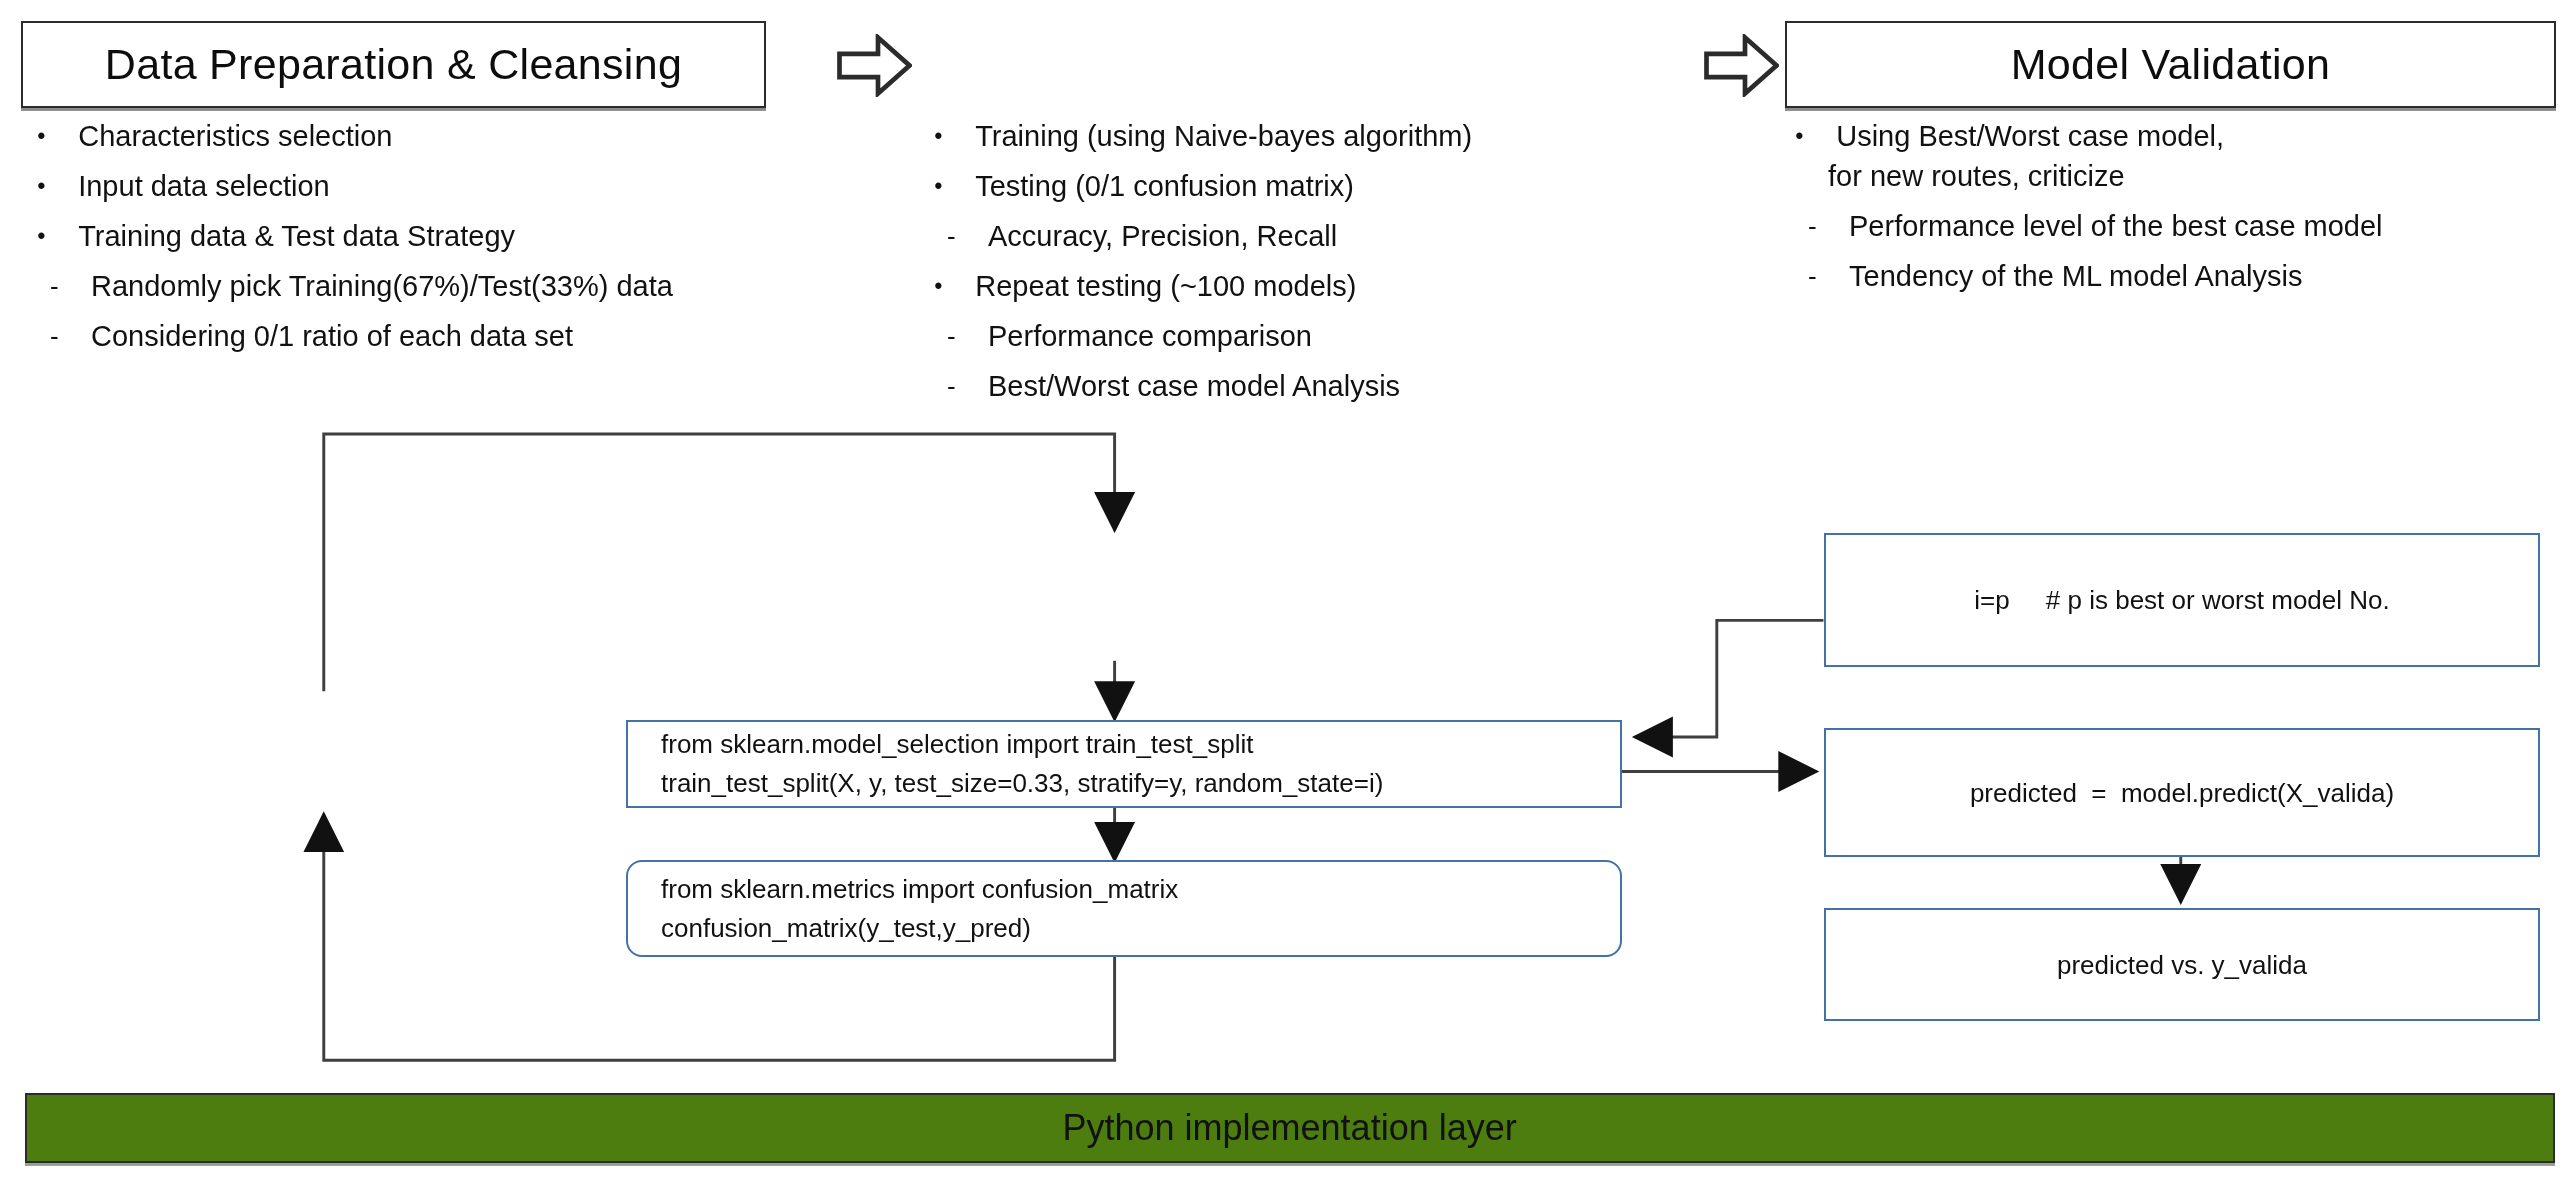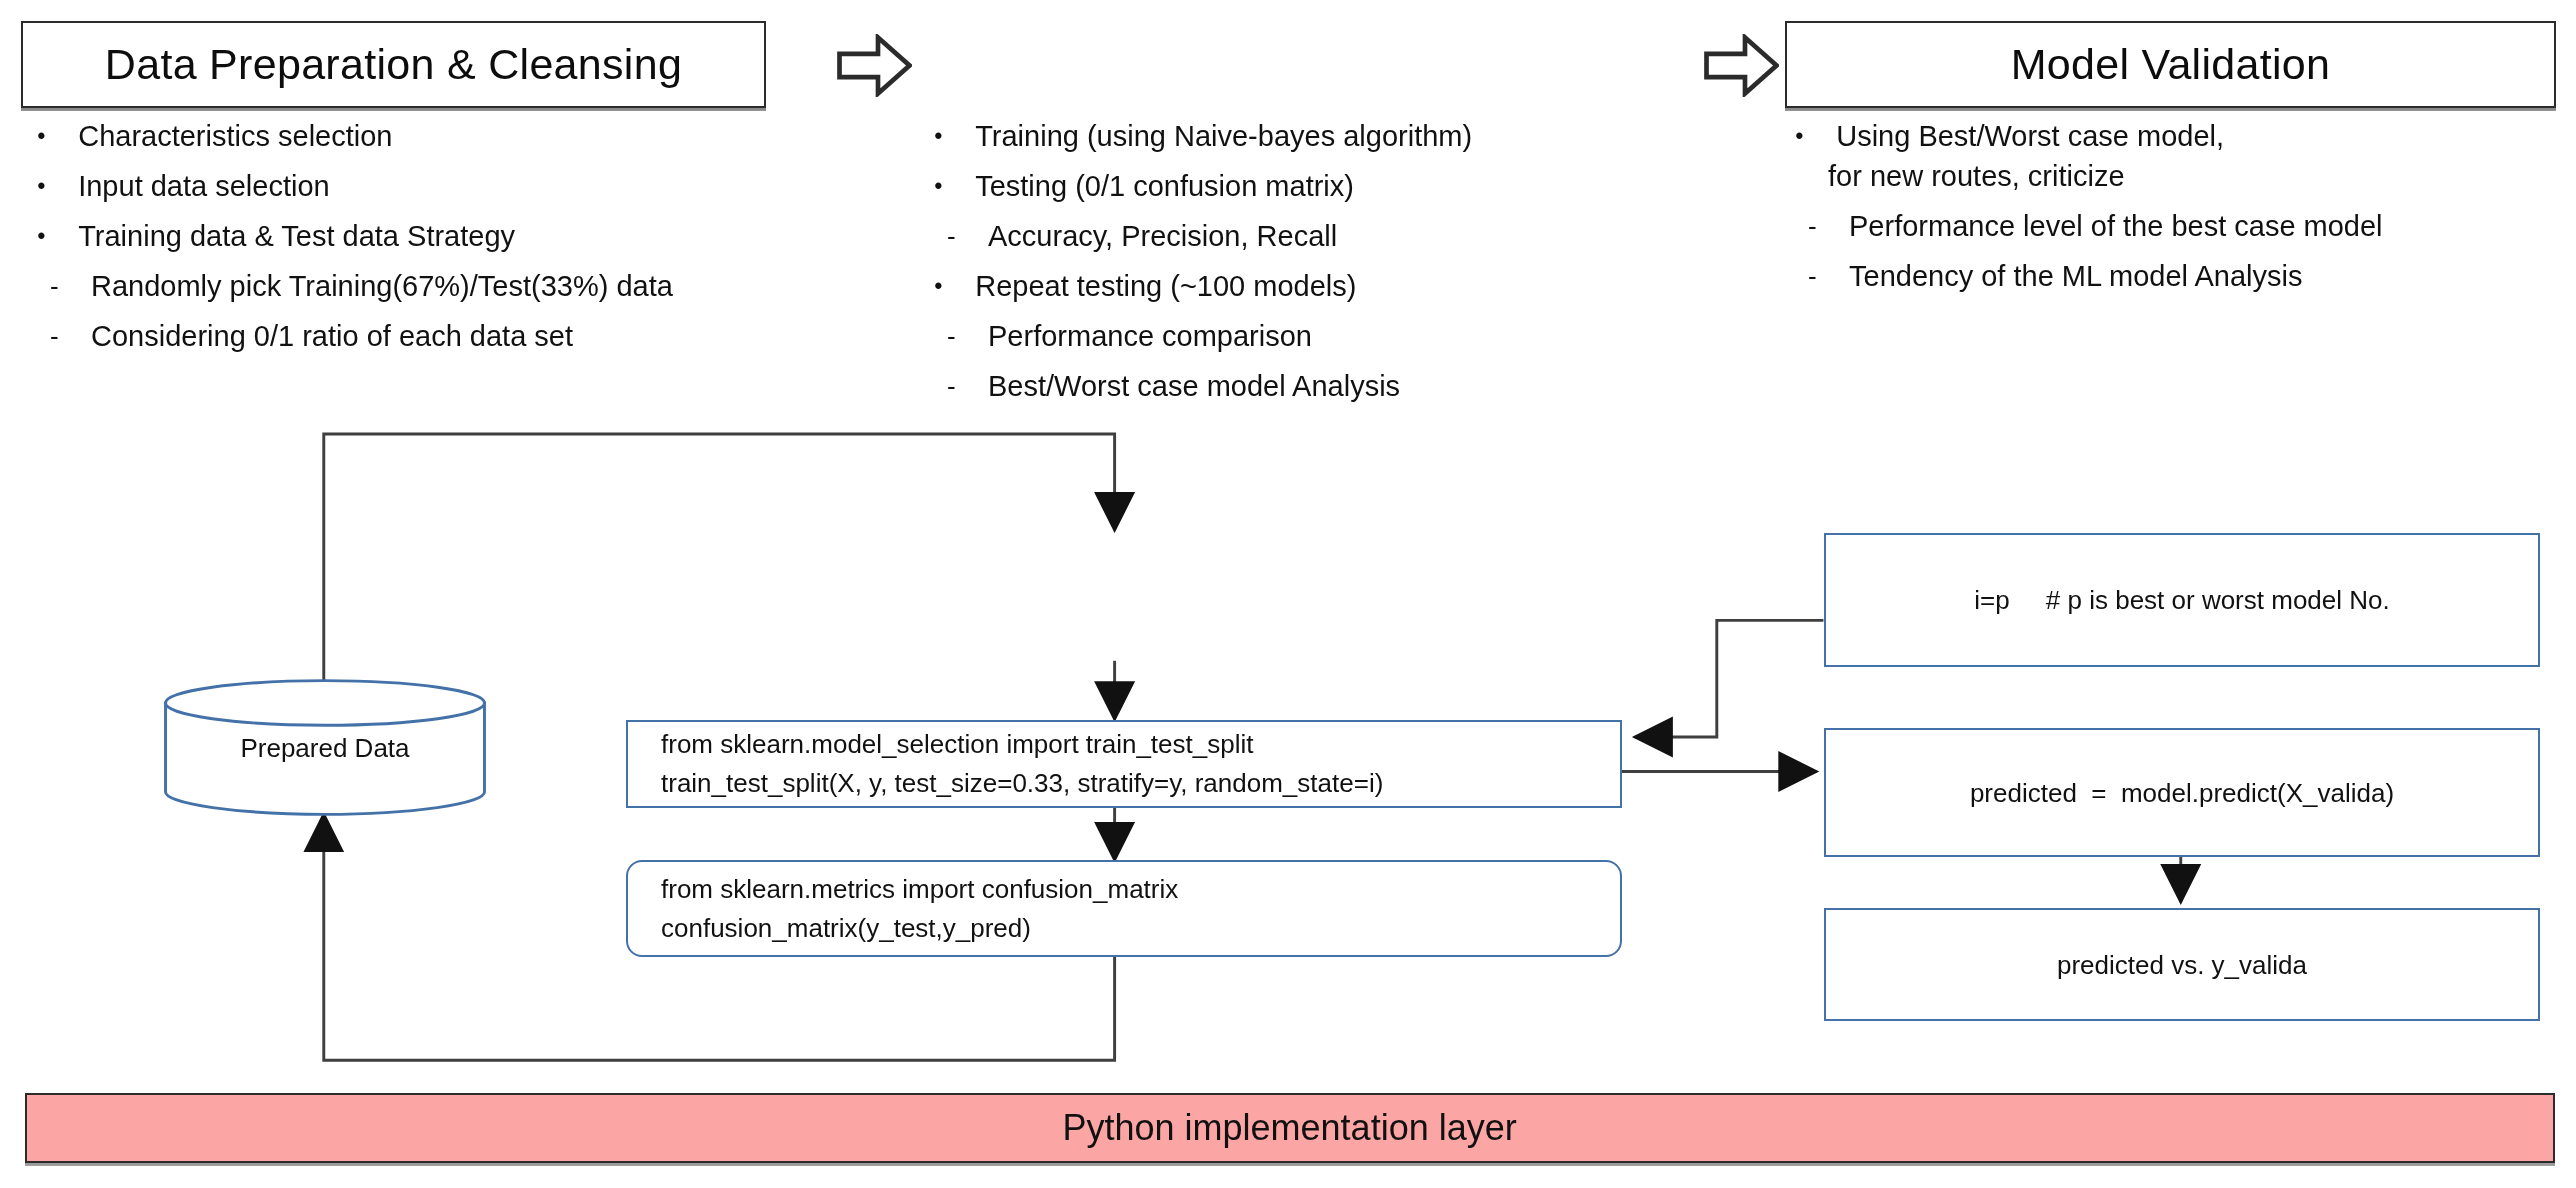--- a/index.html
+++ b/index.html
@@ -52,21 +52,21 @@
   .cyl{position:absolute;}
   .cyl svg{display:block;}
   .cyl .label{
     position:absolute;left:0;right:0;top:50%;transform:translateY(-50%);
     text-align:center;font-size:26px;color:#111;
   }
 
   
   .layer-bar{
     position:absolute;box-sizing:border-box;
-    border:2.3px solid #2b2b2b;background:#fca5a5;
+    border:2.3px solid #2b2b2b;background:#4d7c0f;
     display:flex;align-items:center;justify-content:center;
     box-shadow:0 2.9px 0 0 #9a9a9a;
   }
   .layer-bar span{font-size:36px;color:#111;}
 
   
   .wires{position:absolute;left:0;top:0;width:2576px;height:1188px;pointer-events:none;}
 </style>
 </head>
 <body>
@@ -178,27 +178,20 @@
 
     <path d="M 1902 1627 L 1902 1810 L 552 1810 L 552 1390" fill="none" stroke="#3f3f3f" stroke-width="5" marker-end="url(#ah)"></path>
 
     <path d="M 3112 1059 L 2930 1059 L 2930 1258 L 2790 1258" fill="none" stroke="#3f3f3f" stroke-width="5" marker-end="url(#ah)"></path>
 
     <path d="M 2766 1317 L 3100 1317" fill="none" stroke="#3f3f3f" stroke-width="5" marker-end="url(#ah)"></path>
 
     <path d="M 3722 1462 L 3722 1540" fill="none" stroke="#3f3f3f" stroke-width="5" marker-end="url(#ah)"></path>
   </svg>
 
-  <div class="cyl" style="left:162px;top:677px;width:326px;height:141px;">
-    <svg width="326" height="141" viewBox="0 0 556 240">
-      <path d="M6 44 V196 C6 216 130 234 278 234 C426 234 550 216 550 196 V44 Z" fill="#ffffff" stroke="#4472a8" stroke-width="5"></path>
-      <ellipse cx="278" cy="44" rx="272" ry="38" fill="#ffffff" stroke="#4472a8" stroke-width="5"></ellipse>
-    </svg>
-    <div class="label">Prepared Data</div>
-  </div>
 
 
   <div class="fbox" style="left:626px;top:720px;width:996px;height:88px;padding-left:24px;">
     <div class="code">from sklearn.model_selection import train_test_split
 train_test_split(X, y, test_size=0.33, stratify=y, random_state=i)</div>
   </div>
 
   <div class="fbox" style="left:626px;top:860px;width:996px;height:97px;border-radius:16px;">
     <div class="code">from sklearn.metrics import confusion_matrix
 confusion_matrix(y_test,y_pred)</div>

